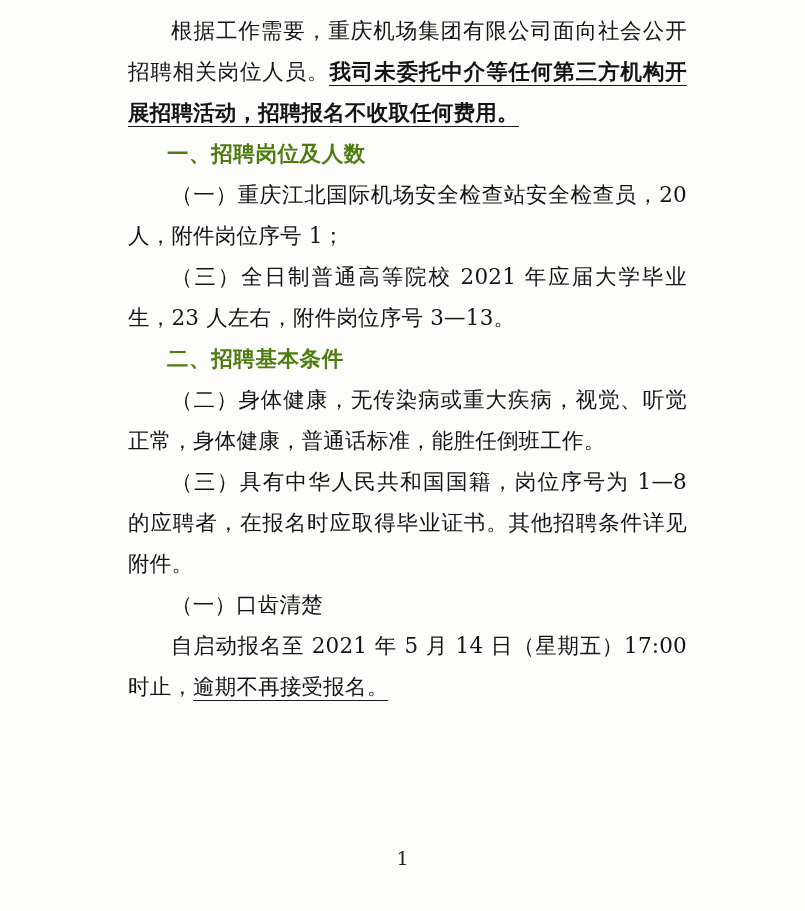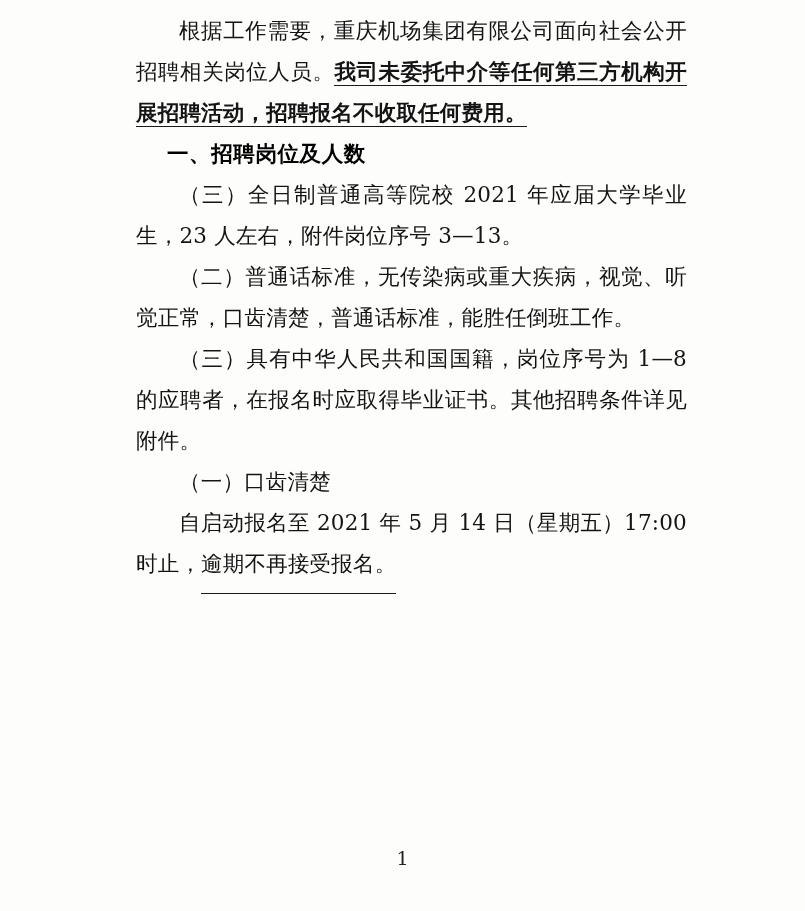--- a/index.html
+++ b/index.html
@@ -20,44 +20,44 @@
     height: 911px;
     background: #fdfdfc;
     box-sizing: border-box;
     padding: 6px 118px 0 124px;
   }
   .para {
     font-size: 21.5px;
     line-height: 41px;
     text-align: justify;
     text-justify: inter-ideograph;
-    margin: 0 0 0 12px;
+    margin: 0 0 0 4px;
     letter-spacing: 0.2px;
     color: #141414;
   }
   .indent {
     text-indent: 2em;
   }
   .heading {
     font-size: 21.5px;
     line-height: 41px;
     font-weight: bold;
     text-indent: 2em;
     margin: 0;
-    color: #000000;
+    color: #4d7c0f;
     letter-spacing: 0.6px;
   }
   .u-bold {
     font-weight: bold;
     border-bottom: 1.6px solid #1a1a1a;
     padding-bottom: 1px;
   }
   .u-plain {
     border-bottom: 1.4px solid #1a1a1a;
-    padding-bottom: 17px;
+    padding-bottom: 1px;
   }
   .pagenum {
     position: absolute;
     left: 0;
     right: 0;
     bottom: 42px;
     text-align: center;
     font-size: 19px;
     color: #222;
     font-family: "DejaVu Serif", "Liberation Serif", serif;
@@ -70,27 +70,29 @@
 <body>
 
 <div class="page">
 
   <div class="body-block">
 
     <p class="para indent"><span>根据工作需要，重庆机场集团有限公司面向社会公开招聘相关岗位人员。</span><span class="u-bold">我司未委托中介等任何第三方机构开展招聘活动，招聘报名不收取任何费用。</span></p>
 
     <p class="heading">一、招聘岗位及人数</p>
 
+    <p class="para indent">（一）重庆江北国际机场安全检查站安全检查员，20 人，附件岗位序号 1；</p>
 
 
     <p class="para indent">（三）全日制普通高等院校 2021 年应届大学毕业生，23 人左右，附件岗位序号 3—13。</p>
 
+    <p class="heading">二、招聘基本条件</p>
 
 
-    <p class="para indent">（二）普通话标准，无传染病或重大疾病，视觉、听觉正常，口齿清楚，普通话标准，能胜任倒班工作。</p>
+    <p class="para indent">（二）身体健康，无传染病或重大疾病，视觉、听觉正常，身体健康，普通话标准，能胜任倒班工作。</p>
 
     <p class="para indent">（三）具有中华人民共和国国籍，岗位序号为 1—8 的应聘者，在报名时应取得毕业证书。其他招聘条件详见附件。</p>
 
 
     <p class="para indent">（一）口齿清楚</p>
 
     <p class="para indent"><span>自启动报名至 2021 年 5 月 14 日（星期五）17:00 时止，</span><span class="u-plain">逾期不再接受报名。</span></p>
 
   </div>
 

